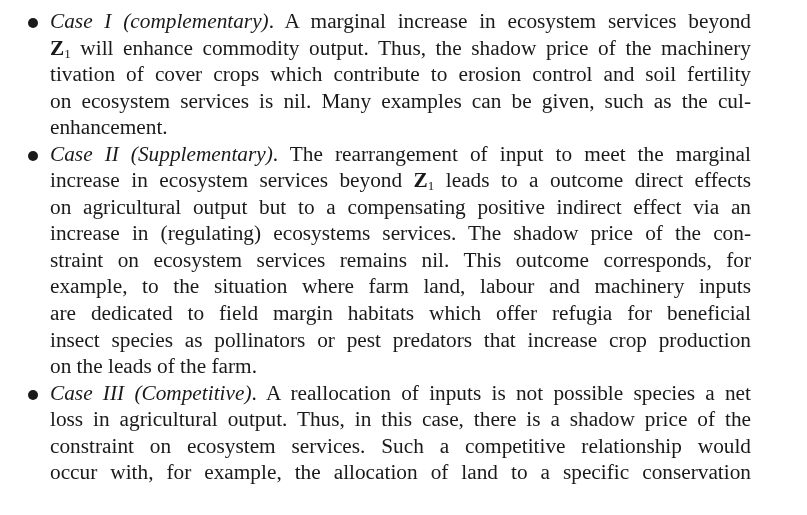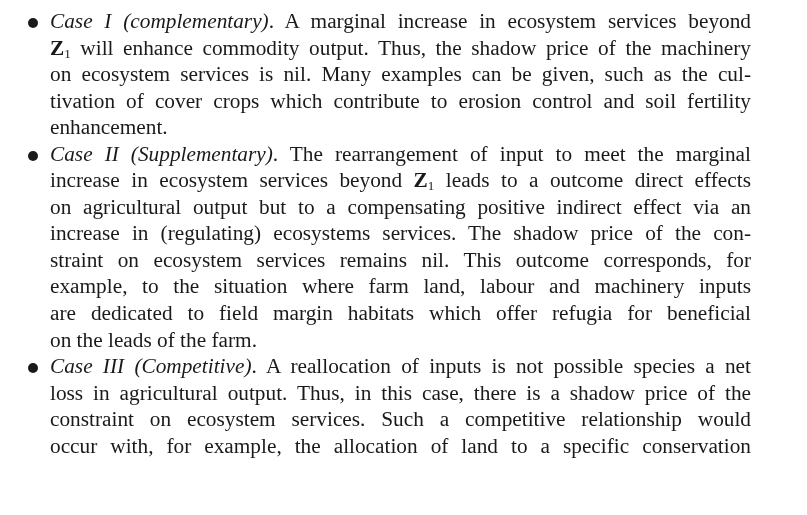--- a/index.html
+++ b/index.html
@@ -34,34 +34,35 @@
 </style>
 </head>
 <body>
 
 <div class="doc">
 
   <div class="item">
     <span class="bullet"></span>
     <span class="line"><span class="lead">Case I (complementary)</span><span>. A marginal increase in ecosystem services beyond</span></span>
     <span class="line"><span class="z"><span>Z</span><sub>1</sub></span><span> will enhance commodity output. Thus, the shadow price of the machinery</span></span>
+    <span class="line">tivation of cover crops which contribute to erosion control and soil fertility</span>
     <span class="line">on ecosystem services is nil. Many examples can be given, such as the cul-</span>
-    <span class="line">tivation of cover crops which contribute to erosion control and soil fertility</span>
     <span class="line last">enhancement.</span>
   </div>
 
   <div class="item">
     <span class="bullet"></span>
     <span class="line"><span class="lead">Case II (Supplementary)</span><span>. The rearrangement of input to meet the marginal</span></span>
     <span class="line"><span>increase in ecosystem services beyond </span><span class="z"><span>Z</span><sub>1</sub></span><span> leads to a outcome direct effects</span></span>
     <span class="line">on agricultural output but to a compensating positive indirect effect via an</span>
     <span class="line">increase in (regulating) ecosystems services. The shadow price of the con-</span>
     <span class="line">straint on ecosystem services remains nil. This outcome corresponds, for</span>
     <span class="line">example, to the situation where farm land, labour and machinery inputs</span>
     <span class="line">are dedicated to field margin habitats which offer refugia for beneficial</span>
+    <span class="line">insect species as pollinators or pest predators that increase crop production</span>
     <span class="line last">on the leads of the farm.</span>
   </div>
 
   <div class="item">
     <span class="bullet"></span>
     <span class="line"><span class="lead">Case III (Competitive)</span><span>. A reallocation of inputs is not possible species a net</span></span>
     <span class="line">loss in agricultural output. Thus, in this case, there is a shadow price of the</span>
     <span class="line">constraint on ecosystem services. Such a competitive relationship would</span>
     <span class="line">occur with, for example, the allocation of land to a specific conservation</span>
   </div>

